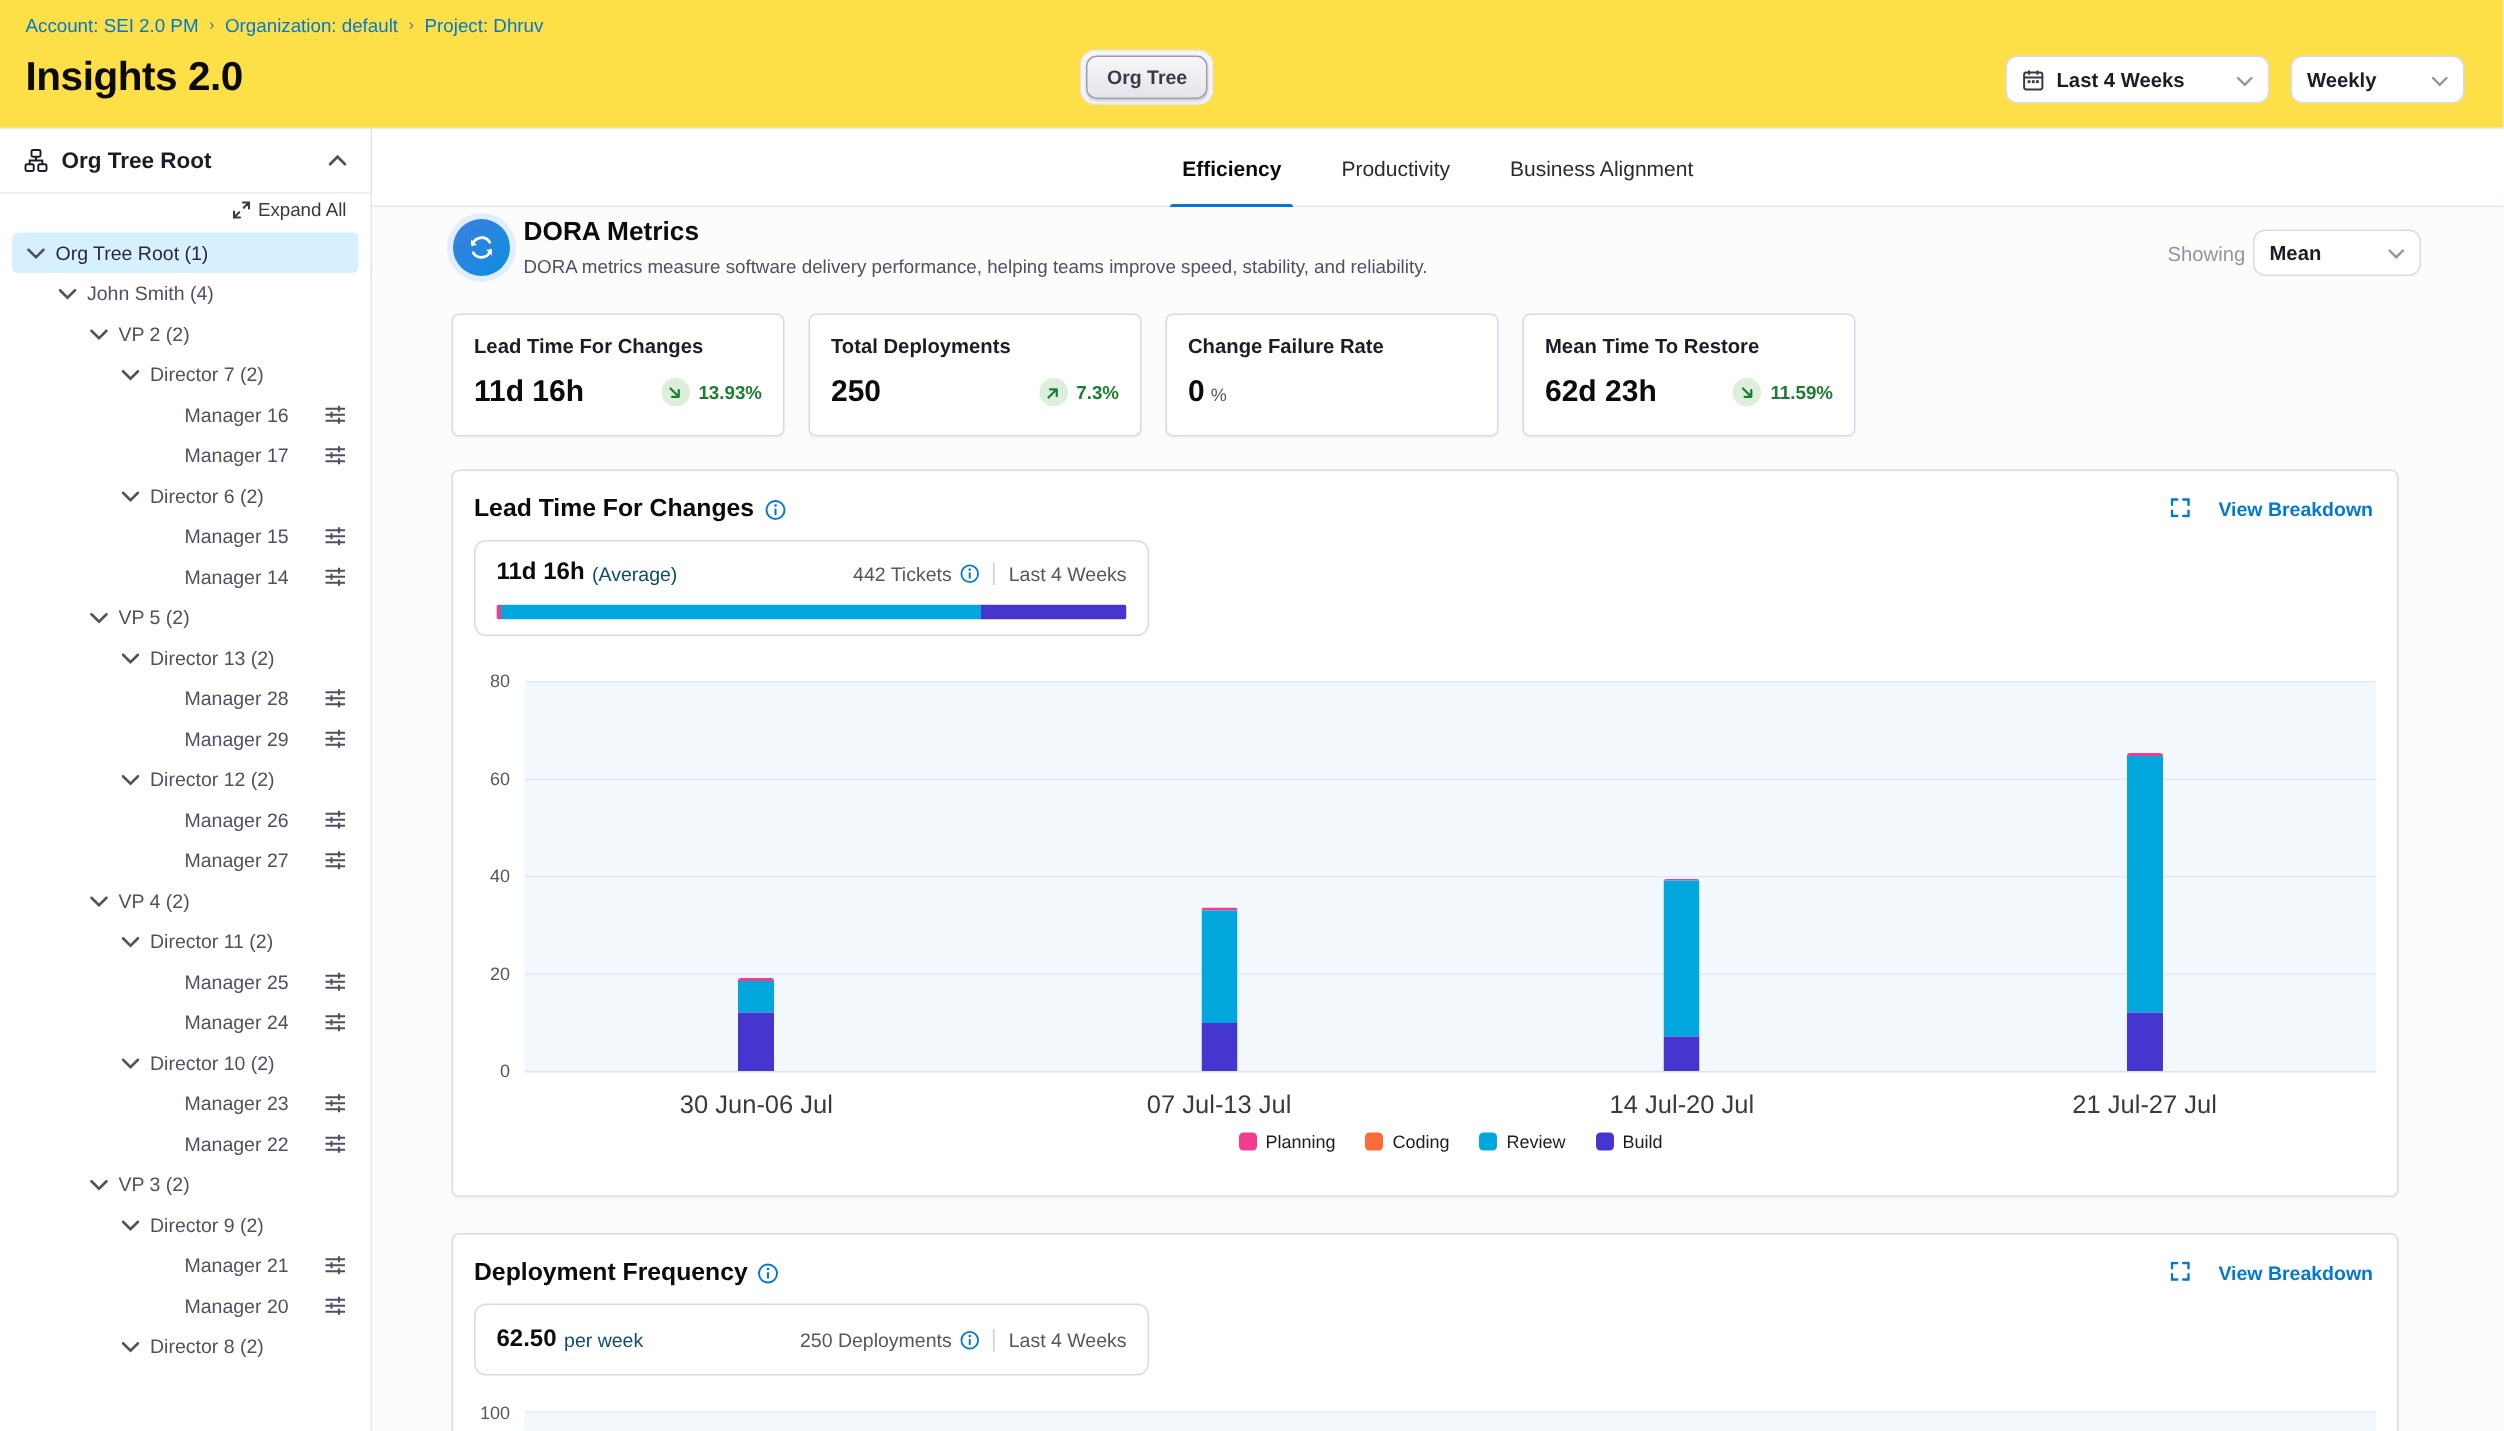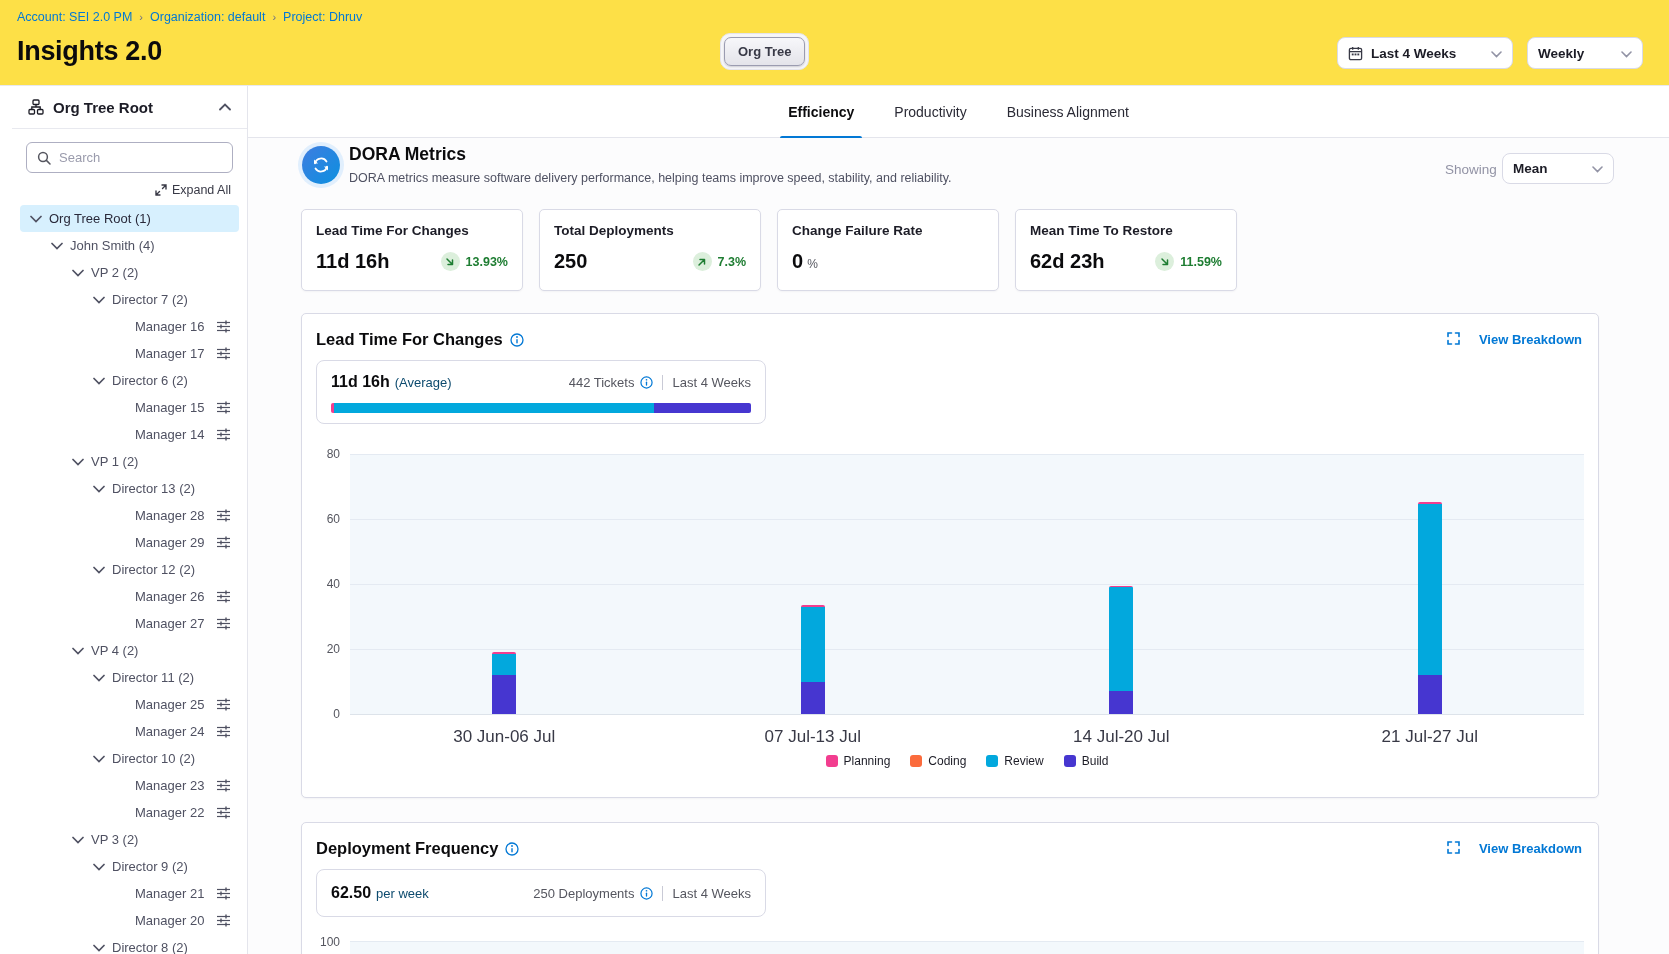--- a/index.html
+++ b/index.html
@@ -16,21 +16,21 @@
   .orgtree-btn { height:29px; padding:0 13px; font-size:13px; font-weight:600; color:#383946;
     background:linear-gradient(#f7f7fa,#e4e4ea); border:1px solid #9b9cb0; border-radius:7px;
     box-shadow:0 1px 2px rgba(40,41,61,.2); cursor:pointer; font-family:inherit; }
   .select-box { position:absolute; height:32px; background:#fff; border:1px solid #d9dae6; border-radius:8px;
     display:flex; align-items:center; gap:8px; padding:0 10px; font-size:13.5px; font-weight:600; color:#1c1c26; cursor:pointer; }
   .select-box .chev { margin-left:auto; }
   #dateRangeSelect { left:1337px; top:37px; width:176px; }
   #intervalSelect  { left:1527px; top:37px; width:116px; }
 
   
-  .sidebar { position:absolute; left:0; top:86px; width:248px; height:868px; background:#fff; border-right:1px solid #e4e5ec; overflow:hidden;padding-left:12px; }
+  .sidebar { position:absolute; left:0; top:86px; width:248px; height:868px; background:#fff; border-right:1px solid #e4e5ec; overflow:hidden; }
   .sb-header { height:43px; display:flex; align-items:center; gap:9px; padding:0 16px; border-bottom:1px solid #e8e9ef; }
   .sb-title { font-size:15px; font-weight:700; color:#1c1c26; }
   .sb-collapse { margin-left:auto; cursor:pointer; display:flex; }
   .sb-search { margin:13px 14px 6px 14px; height:31px; border:1px solid #aeafc2; border-radius:6px; display:flex; align-items:center; gap:8px; padding:0 10px; background:#fff; }
   .sb-search input { border:none; outline:none; flex:1; font-size:13px; color:#383946; font-family:inherit; background:transparent; }
   .sb-search input::placeholder { color:#9a9bac; }
   .expand-all { display:flex; justify-content:flex-end; align-items:center; gap:5px; padding:4px 16px 6px 0; font-size:12.5px; color:#383946; cursor:pointer; }
   .tree { margin-top:2px; }
   .tree-row { height:27px; margin:0 8px; display:flex; align-items:center; font-size:13px; color:#4f5162; border-radius:4px; cursor:pointer; position:relative; }
   .tree-row.selected { background:#d7f0fe; color:#29293a; }
@@ -150,29 +150,20 @@
           <path d="M8 5.5V8M8 8H3.8v2.5M8 8h4.2v2.5" fill="none" stroke="#1c1c26" stroke-width="1.3"></path>
         </svg>
     </span>
     <span class="sb-title">Org Tree Root</span>
     <span class="sb-collapse">
       <svg width="12" height="8" viewBox="0 0 12 8">
           <path d="M1 6.5L6 1.5l5 5" fill="none" stroke="#4f5162" stroke-width="1.8" stroke-linecap="round"></path>
         </svg>
     </span>
   </div>
-  <div class="sb-search">
-    <span style="display:flex">
-      <svg width="14" height="14" viewBox="0 0 14 14">
-          <circle cx="6" cy="6" r="4.4" fill="none" stroke="#55565f" stroke-width="1.5"></circle>
-          <line x1="9.4" y1="9.4" x2="13" y2="13" stroke="#55565f" stroke-width="1.5" stroke-linecap="round"></line>
-        </svg>
-    </span>
-    <input placeholder="Search" style="">
-  </div>
   <div class="expand-all">
     <span style="display:flex">
       <svg width="12" height="12" viewBox="0 0 12 12">
           <path d="M7 1h4v4M11 1L7.5 4.5M5 11H1V7M1 11l3.5-3.5" fill="none" stroke="#383946" stroke-width="1.4" stroke-linecap="round"></path>
         </svg>
     </span>
     <span>Expand All</span>
   </div>
   <div class="tree" id="tree">
       <div class="tree-row selected" style="padding-left: 10px;">
@@ -270,21 +261,21 @@
             <line x1="10" y1="8.5" x2="10" y2="12.5" stroke="#4f5162" stroke-width="1.4"></line>
           </svg>
         </span>
       </div>
       <div class="tree-row" style="padding-left: 52px;">
         <span class="chev">
           <svg width="12" height="8" viewBox="0 0 12 8">
             <path d="M1 1.5L6 6.5l5-5" fill="none" stroke="#4f5162" stroke-width="1.7" stroke-linecap="round"></path>
           </svg>
         </span>
-        <span class="lbl">VP 1 (2)</span>
+        <span class="lbl">VP 5 (2)</span>
       </div>
       <div class="tree-row" style="padding-left: 73px;">
         <span class="chev">
           <svg width="12" height="8" viewBox="0 0 12 8">
             <path d="M1 1.5L6 6.5l5-5" fill="none" stroke="#4f5162" stroke-width="1.7" stroke-linecap="round"></path>
           </svg>
         </span>
         <span class="lbl">Director 13 (2)</span>
       </div>
       <div class="tree-row" style="padding-left: 94px;">

